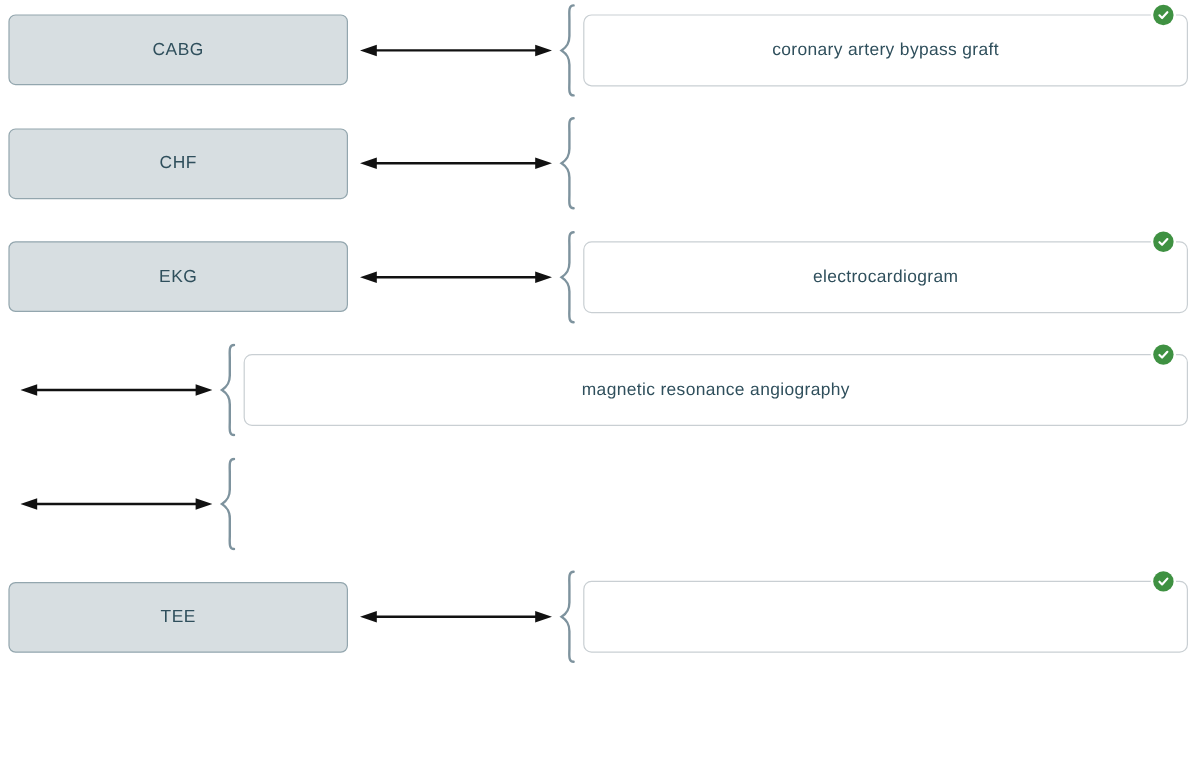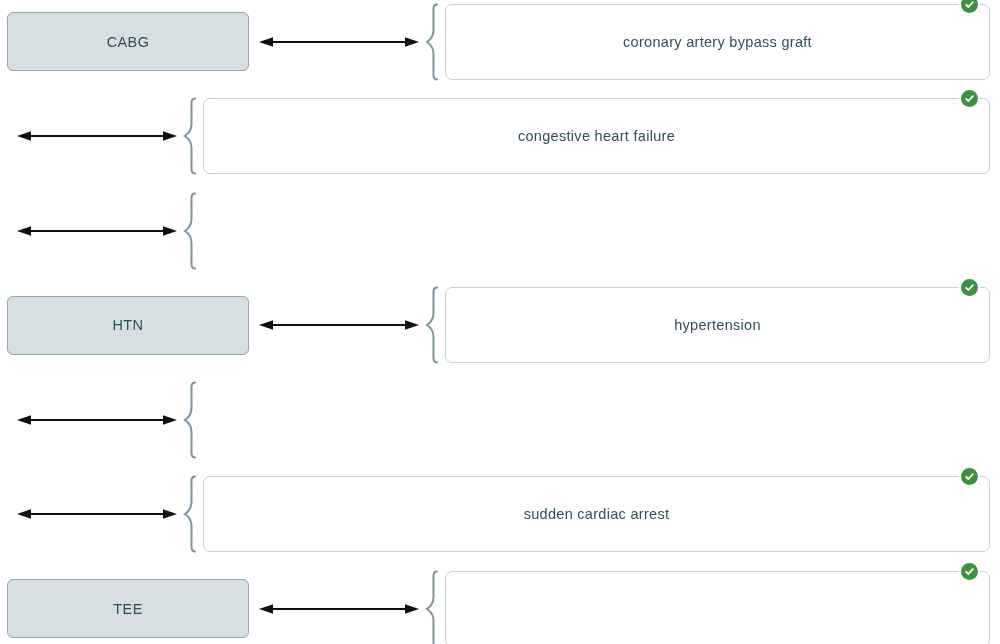--- a/index.html
+++ b/index.html
@@ -16,21 +16,21 @@
   }
   .row {
     display: flex;
     align-items: center;
     height: 59px;
     margin-bottom: 35.5px;
     position: relative;
   }
   .row:last-child { margin-bottom: 0; }
   .term-card {
-    width: 242px;
+    width: 283px;
     height: 59px;
     background: #d7dee1;
     border: 1px solid #93a6ae;
     border-radius: 6px;
     display: flex;
     align-items: center;
     justify-content: center;
     color: #2f4f5c;
     font-size: 14.5px;
     letter-spacing: 0.4px;
@@ -46,21 +46,21 @@
   .brace {
     flex: 0 0 auto;
     margin-left: 5px;
     margin-right: 5px;
     display: flex;
     align-items: center;
   }
   .def-card {
     position: relative;
     flex: 1 1 auto;
-    height: 76px;
+    height: 60px;
     background: #ffffff;
     border: 1px solid #c9cfd3;
     border-radius: 7px;
     display: flex;
     align-items: center;
     justify-content: center;
     color: #2f4f5c;
     font-size: 14.5px;
     letter-spacing: 0.3px;
     cursor: pointer;
@@ -104,118 +104,99 @@
       <span class="def-text">coronary artery bypass graft</span>
       <div class="badge">
         <svg width="11" height="11" viewBox="0 0 11 11">
           <polyline points="2.2,5.8 4.4,8 8.8,3.2" fill="none" stroke="#ffffff" stroke-width="1.8" stroke-linecap="round" stroke-linejoin="round"></polyline>
         </svg>
       </div>
     </div>
   </div>
 
   <div class="row">
-    <div class="connector">
-      <svg width="160" height="14" viewBox="0 0 160 14">
-        <line x1="9" y1="7" x2="151" y2="7" stroke="#111111" stroke-width="2"></line>
-        <polygon points="0,7 14,2.2 14,11.8" fill="#111111"></polygon>
-        <polygon points="160,7 146,2.2 146,11.8" fill="#111111"></polygon>
-      </svg>
-    </div>
-    <div class="brace">
-      <svg width="16" height="78" viewBox="0 0 16 78">
-        <path d="M13 1.5 C8.5 1.5 9.5 7 9.5 13 L9.5 27 C9.5 33 7.5 36 3 39 C7.5 42 9.5 45 9.5 51 L9.5 65 C9.5 71 8.5 76.5 13 76.5" fill="none" stroke="#7e939e" stroke-width="2" stroke-linecap="round"></path>
-      </svg>
-    </div>
-    <div class="def-card">
-      <span class="def-text">congestive heart failure</span>
-      <div class="badge">
-        <svg width="11" height="11" viewBox="0 0 11 11">
-          <polyline points="2.2,5.8 4.4,8 8.8,3.2" fill="none" stroke="#ffffff" stroke-width="1.8" stroke-linecap="round" stroke-linejoin="round"></polyline>
-        </svg>
-      </div>
-    </div>
-  </div>
-
-  <div class="row">
-    <div class="connector">
-      <svg width="160" height="14" viewBox="0 0 160 14">
-        <line x1="9" y1="7" x2="151" y2="7" stroke="#111111" stroke-width="2"></line>
-        <polygon points="0,7 14,2.2 14,11.8" fill="#111111"></polygon>
-        <polygon points="160,7 146,2.2 146,11.8" fill="#111111"></polygon>
-      </svg>
-    </div>
-    <div class="brace">
-      <svg width="16" height="78" viewBox="0 0 16 78">
-        <path d="M13 1.5 C8.5 1.5 9.5 7 9.5 13 L9.5 27 C9.5 33 7.5 36 3 39 C7.5 42 9.5 45 9.5 51 L9.5 65 C9.5 71 8.5 76.5 13 76.5" fill="none" stroke="#7e939e" stroke-width="2" stroke-linecap="round"></path>
-      </svg>
-    </div>
-  </div>
-
-  <div class="row">
-    <div class="term-card">
-      <span class="term-text">HTN</span>
-    </div>
-    <div class="connector">
-      <svg width="160" height="14" viewBox="0 0 160 14">
-        <line x1="9" y1="7" x2="151" y2="7" stroke="#111111" stroke-width="2"></line>
-        <polygon points="0,7 14,2.2 14,11.8" fill="#111111"></polygon>
-        <polygon points="160,7 146,2.2 146,11.8" fill="#111111"></polygon>
-      </svg>
-    </div>
-    <div class="brace">
-      <svg width="16" height="78" viewBox="0 0 16 78">
-        <path d="M13 1.5 C8.5 1.5 9.5 7 9.5 13 L9.5 27 C9.5 33 7.5 36 3 39 C7.5 42 9.5 45 9.5 51 L9.5 65 C9.5 71 8.5 76.5 13 76.5" fill="none" stroke="#7e939e" stroke-width="2" stroke-linecap="round"></path>
-      </svg>
-    </div>
-    <div class="def-card">
-      <span class="def-text">hypertension</span>
-      <div class="badge">
-        <svg width="11" height="11" viewBox="0 0 11 11">
-          <polyline points="2.2,5.8 4.4,8 8.8,3.2" fill="none" stroke="#ffffff" stroke-width="1.8" stroke-linecap="round" stroke-linejoin="round"></polyline>
-        </svg>
-      </div>
-    </div>
-  </div>
-
-  <div class="row">
-    <div class="connector">
-      <svg width="160" height="14" viewBox="0 0 160 14">
-        <line x1="9" y1="7" x2="151" y2="7" stroke="#111111" stroke-width="2"></line>
-        <polygon points="0,7 14,2.2 14,11.8" fill="#111111"></polygon>
-        <polygon points="160,7 146,2.2 146,11.8" fill="#111111"></polygon>
-      </svg>
-    </div>
-    <div class="brace">
-      <svg width="16" height="78" viewBox="0 0 16 78">
-        <path d="M13 1.5 C8.5 1.5 9.5 7 9.5 13 L9.5 27 C9.5 33 7.5 36 3 39 C7.5 42 9.5 45 9.5 51 L9.5 65 C9.5 71 8.5 76.5 13 76.5" fill="none" stroke="#7e939e" stroke-width="2" stroke-linecap="round"></path>
-      </svg>
-    </div>
-  </div>
-
-  <div class="row">
-    <div class="connector">
-      <svg width="160" height="14" viewBox="0 0 160 14">
-        <line x1="9" y1="7" x2="151" y2="7" stroke="#111111" stroke-width="2"></line>
-        <polygon points="0,7 14,2.2 14,11.8" fill="#111111"></polygon>
-        <polygon points="160,7 146,2.2 146,11.8" fill="#111111"></polygon>
-      </svg>
-    </div>
-    <div class="brace">
-      <svg width="16" height="78" viewBox="0 0 16 78">
-        <path d="M13 1.5 C8.5 1.5 9.5 7 9.5 13 L9.5 27 C9.5 33 7.5 36 3 39 C7.5 42 9.5 45 9.5 51 L9.5 65 C9.5 71 8.5 76.5 13 76.5" fill="none" stroke="#7e939e" stroke-width="2" stroke-linecap="round"></path>
-      </svg>
-    </div>
-    <div class="def-card">
-      <span class="def-text">sudden cardiac arrest</span>
-      <div class="badge">
-        <svg width="11" height="11" viewBox="0 0 11 11">
-          <polyline points="2.2,5.8 4.4,8 8.8,3.2" fill="none" stroke="#ffffff" stroke-width="1.8" stroke-linecap="round" stroke-linejoin="round"></polyline>
-        </svg>
-      </div>
+    <div class="term-card">
+      <span class="term-text">CHF</span>
+    </div>
+    <div class="connector">
+      <svg width="160" height="14" viewBox="0 0 160 14">
+        <line x1="9" y1="7" x2="151" y2="7" stroke="#111111" stroke-width="2"></line>
+        <polygon points="0,7 14,2.2 14,11.8" fill="#111111"></polygon>
+        <polygon points="160,7 146,2.2 146,11.8" fill="#111111"></polygon>
+      </svg>
+    </div>
+    <div class="brace">
+      <svg width="16" height="78" viewBox="0 0 16 78">
+        <path d="M13 1.5 C8.5 1.5 9.5 7 9.5 13 L9.5 27 C9.5 33 7.5 36 3 39 C7.5 42 9.5 45 9.5 51 L9.5 65 C9.5 71 8.5 76.5 13 76.5" fill="none" stroke="#7e939e" stroke-width="2" stroke-linecap="round"></path>
+      </svg>
+    </div>
+  </div>
+
+  <div class="row">
+    <div class="term-card">
+      <span class="term-text">EKG</span>
+    </div>
+    <div class="connector">
+      <svg width="160" height="14" viewBox="0 0 160 14">
+        <line x1="9" y1="7" x2="151" y2="7" stroke="#111111" stroke-width="2"></line>
+        <polygon points="0,7 14,2.2 14,11.8" fill="#111111"></polygon>
+        <polygon points="160,7 146,2.2 146,11.8" fill="#111111"></polygon>
+      </svg>
+    </div>
+    <div class="brace">
+      <svg width="16" height="78" viewBox="0 0 16 78">
+        <path d="M13 1.5 C8.5 1.5 9.5 7 9.5 13 L9.5 27 C9.5 33 7.5 36 3 39 C7.5 42 9.5 45 9.5 51 L9.5 65 C9.5 71 8.5 76.5 13 76.5" fill="none" stroke="#7e939e" stroke-width="2" stroke-linecap="round"></path>
+      </svg>
+    </div>
+    <div class="def-card">
+      <span class="def-text">electrocardiogram</span>
+      <div class="badge">
+        <svg width="11" height="11" viewBox="0 0 11 11">
+          <polyline points="2.2,5.8 4.4,8 8.8,3.2" fill="none" stroke="#ffffff" stroke-width="1.8" stroke-linecap="round" stroke-linejoin="round"></polyline>
+        </svg>
+      </div>
+    </div>
+  </div>
+
+
+  <div class="row">
+    <div class="connector">
+      <svg width="160" height="14" viewBox="0 0 160 14">
+        <line x1="9" y1="7" x2="151" y2="7" stroke="#111111" stroke-width="2"></line>
+        <polygon points="0,7 14,2.2 14,11.8" fill="#111111"></polygon>
+        <polygon points="160,7 146,2.2 146,11.8" fill="#111111"></polygon>
+      </svg>
+    </div>
+    <div class="brace">
+      <svg width="16" height="78" viewBox="0 0 16 78">
+        <path d="M13 1.5 C8.5 1.5 9.5 7 9.5 13 L9.5 27 C9.5 33 7.5 36 3 39 C7.5 42 9.5 45 9.5 51 L9.5 65 C9.5 71 8.5 76.5 13 76.5" fill="none" stroke="#7e939e" stroke-width="2" stroke-linecap="round"></path>
+      </svg>
+    </div>
+    <div class="def-card">
+      <span class="def-text">magnetic resonance angiography</span>
+      <div class="badge">
+        <svg width="11" height="11" viewBox="0 0 11 11">
+          <polyline points="2.2,5.8 4.4,8 8.8,3.2" fill="none" stroke="#ffffff" stroke-width="1.8" stroke-linecap="round" stroke-linejoin="round"></polyline>
+        </svg>
+      </div>
+    </div>
+  </div>
+
+  <div class="row">
+    <div class="connector">
+      <svg width="160" height="14" viewBox="0 0 160 14">
+        <line x1="9" y1="7" x2="151" y2="7" stroke="#111111" stroke-width="2"></line>
+        <polygon points="0,7 14,2.2 14,11.8" fill="#111111"></polygon>
+        <polygon points="160,7 146,2.2 146,11.8" fill="#111111"></polygon>
+      </svg>
+    </div>
+    <div class="brace">
+      <svg width="16" height="78" viewBox="0 0 16 78">
+        <path d="M13 1.5 C8.5 1.5 9.5 7 9.5 13 L9.5 27 C9.5 33 7.5 36 3 39 C7.5 42 9.5 45 9.5 51 L9.5 65 C9.5 71 8.5 76.5 13 76.5" fill="none" stroke="#7e939e" stroke-width="2" stroke-linecap="round"></path>
+      </svg>
     </div>
   </div>
 
   <div class="row">
     <div class="term-card">
       <span class="term-text">TEE</span>
     </div>
     <div class="connector">
       <svg width="160" height="14" viewBox="0 0 160 14">
         <line x1="9" y1="7" x2="151" y2="7" stroke="#111111" stroke-width="2"></line>

